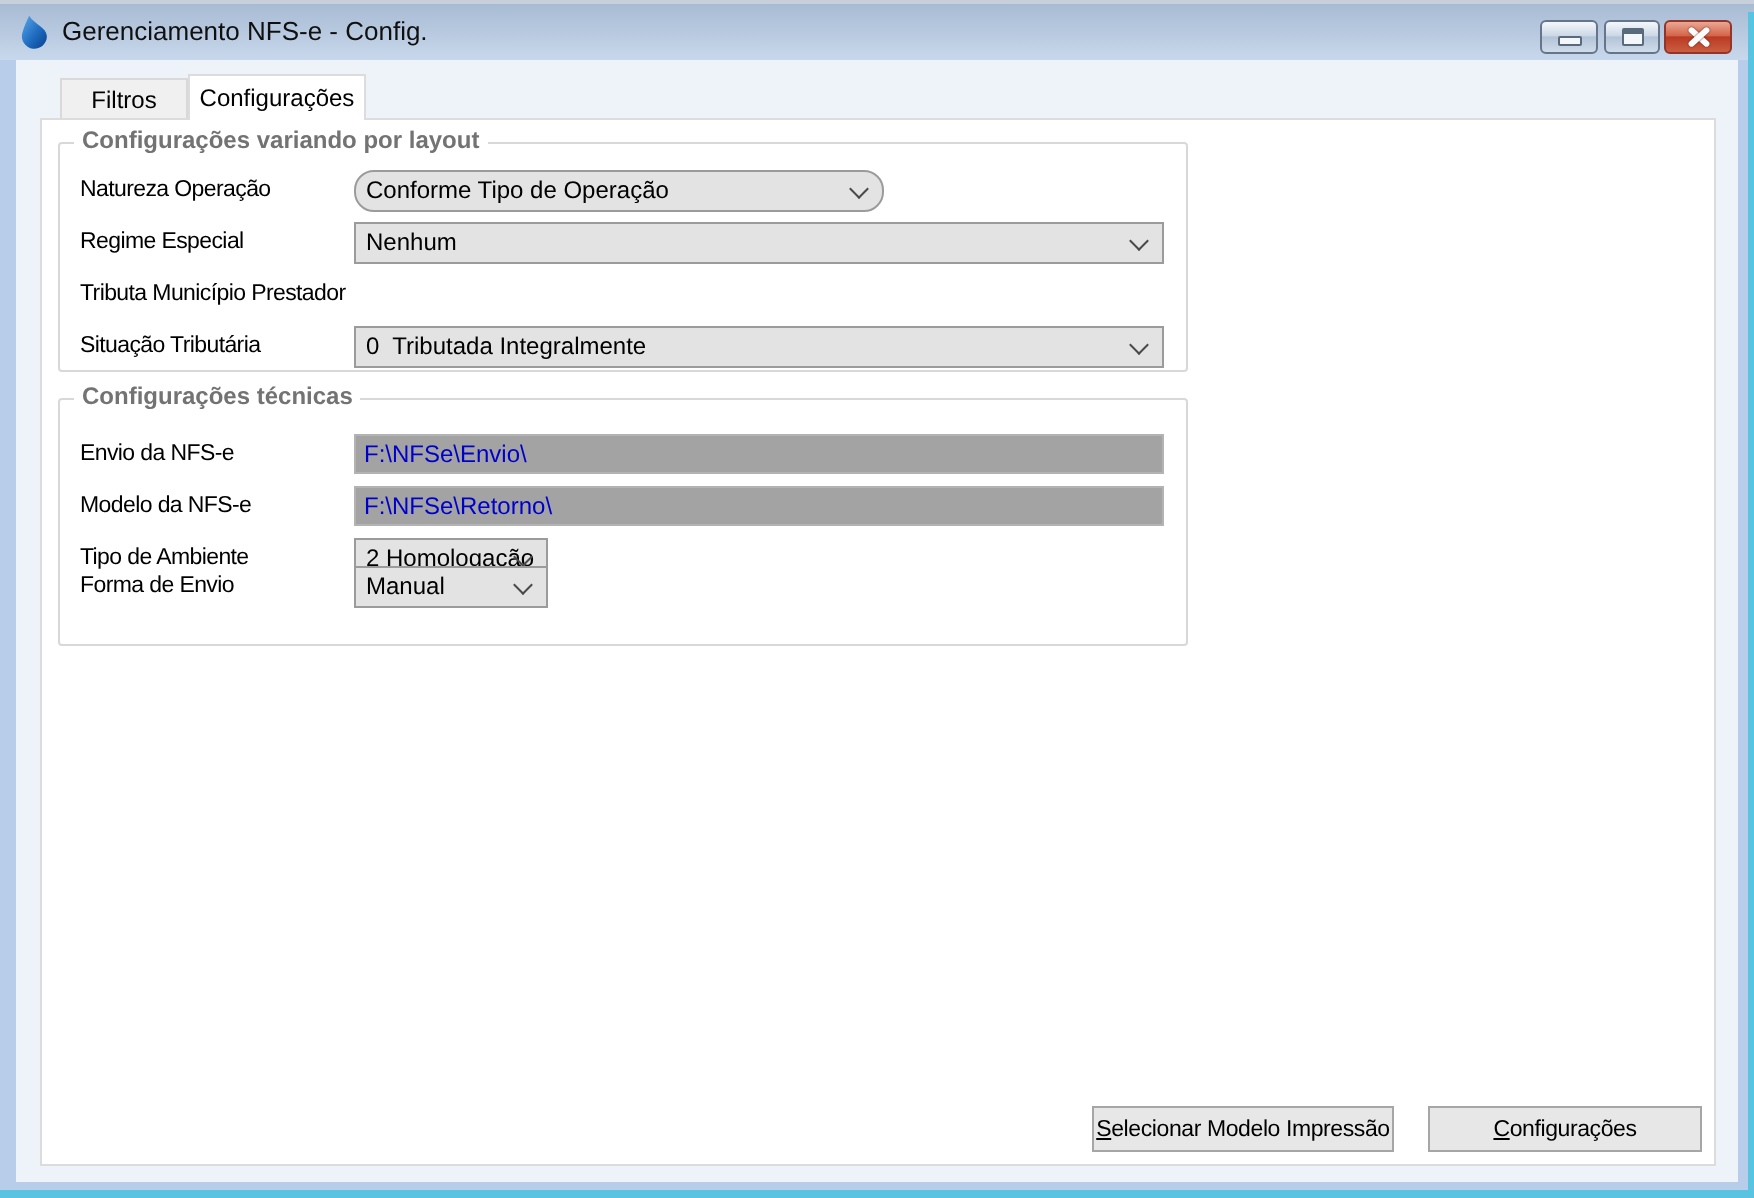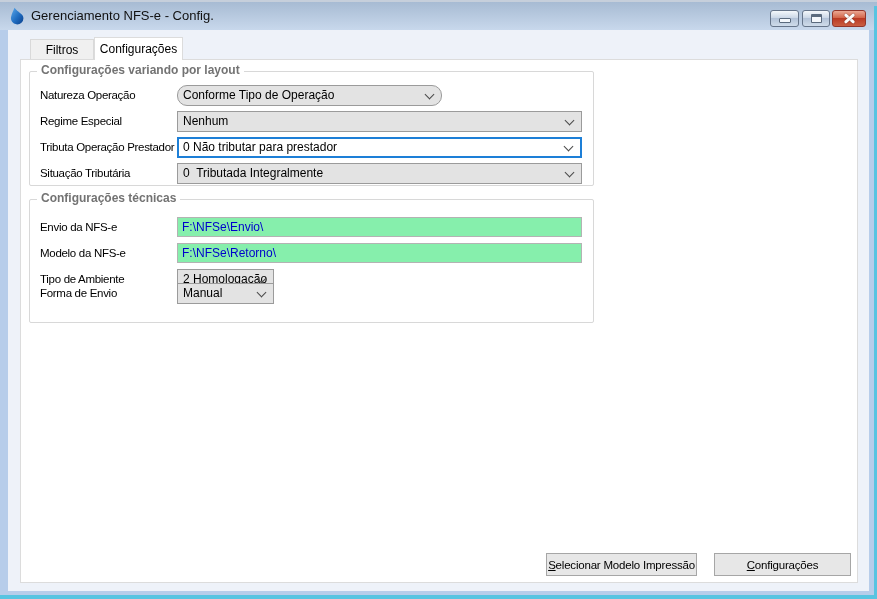--- a/index.html
+++ b/index.html
@@ -65,21 +65,21 @@
     position:absolute; right:8px; top:5px; width:7px; height:7px;
     border-right:1.5px solid #4a4a4a; border-bottom:1.5px solid #4a4a4a; transform:rotate(45deg);
   }
   .combo.focused { background:#ffffff; border:2px solid #1d7fd7; }
   .combo.focused .combo-text { line-height:17px; left:4px; }
   .combo.focused .chev { top:4px; }
   .w265 { width:265px;border-radius:10px; } .w405 { width:405px; } .w97 { width:97px; }
 
   .txt {
     position:absolute; left:147px; width:405px; height:20px;
-    border:1px solid #b3b3b3; background:#86efac; padding:0 4px;
+    border:1px solid #b3b3b3; background:#a3a3a3; padding:0 4px;
     font-family:"Liberation Sans", sans-serif; font-size:12px; color:#0000cc; outline:none;
   }
 
   
   .g1 .r1 { top:13px; } .g1 .r2 { top:39px; } .g1 .r3 { top:65px; } .g1 .r4 { top:91px; }
   .g2 .r1 { top:17px; } .g2 .r2 { top:43px; } .g2 .r3 { top:69px; } .g2 .r4 { top:83px; }
 
   
   .btn {
     position:absolute; top:493px; height:23px; background:#e7e7e7;
@@ -139,25 +139,21 @@
           <span class="combo-text">Conforme Tipo de Operação</span>
           <span class="chev"></span>
         </div>
 
         <span class="lbl r2">Regime Especial</span>
         <div class="combo w405 r2">
           <span class="combo-text">Nenhum</span>
           <span class="chev"></span>
         </div>
 
-        <span class="lbl r3">Tributa Operação Prestador</span>
-        <div class="combo w405 r3 focused">
-          <span class="combo-text">0 Não tributar para prestador</span>
-          <span class="chev"></span>
-        </div>
+        <span class="lbl r3">Tributa Município Prestador</span>
 
         <span class="lbl r4">Situação Tributária</span>
         <div class="combo w405 r4">
           <span class="combo-text">0  Tributada Integralmente</span>
           <span class="chev"></span>
         </div>
       </div>
 
       <div class="groupbox g2">
         <span class="legend">Configurações técnicas</span>

